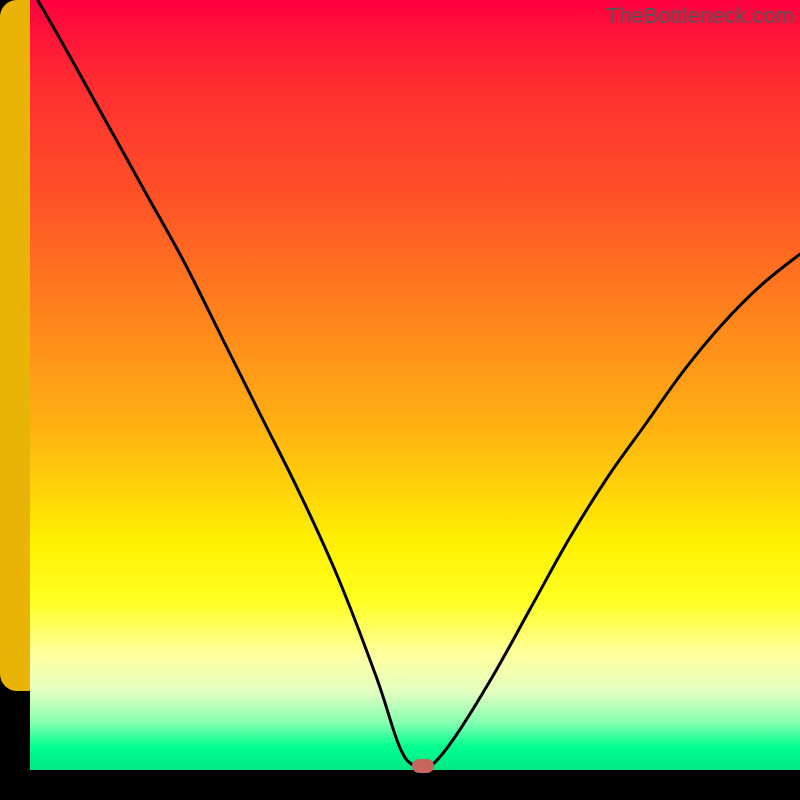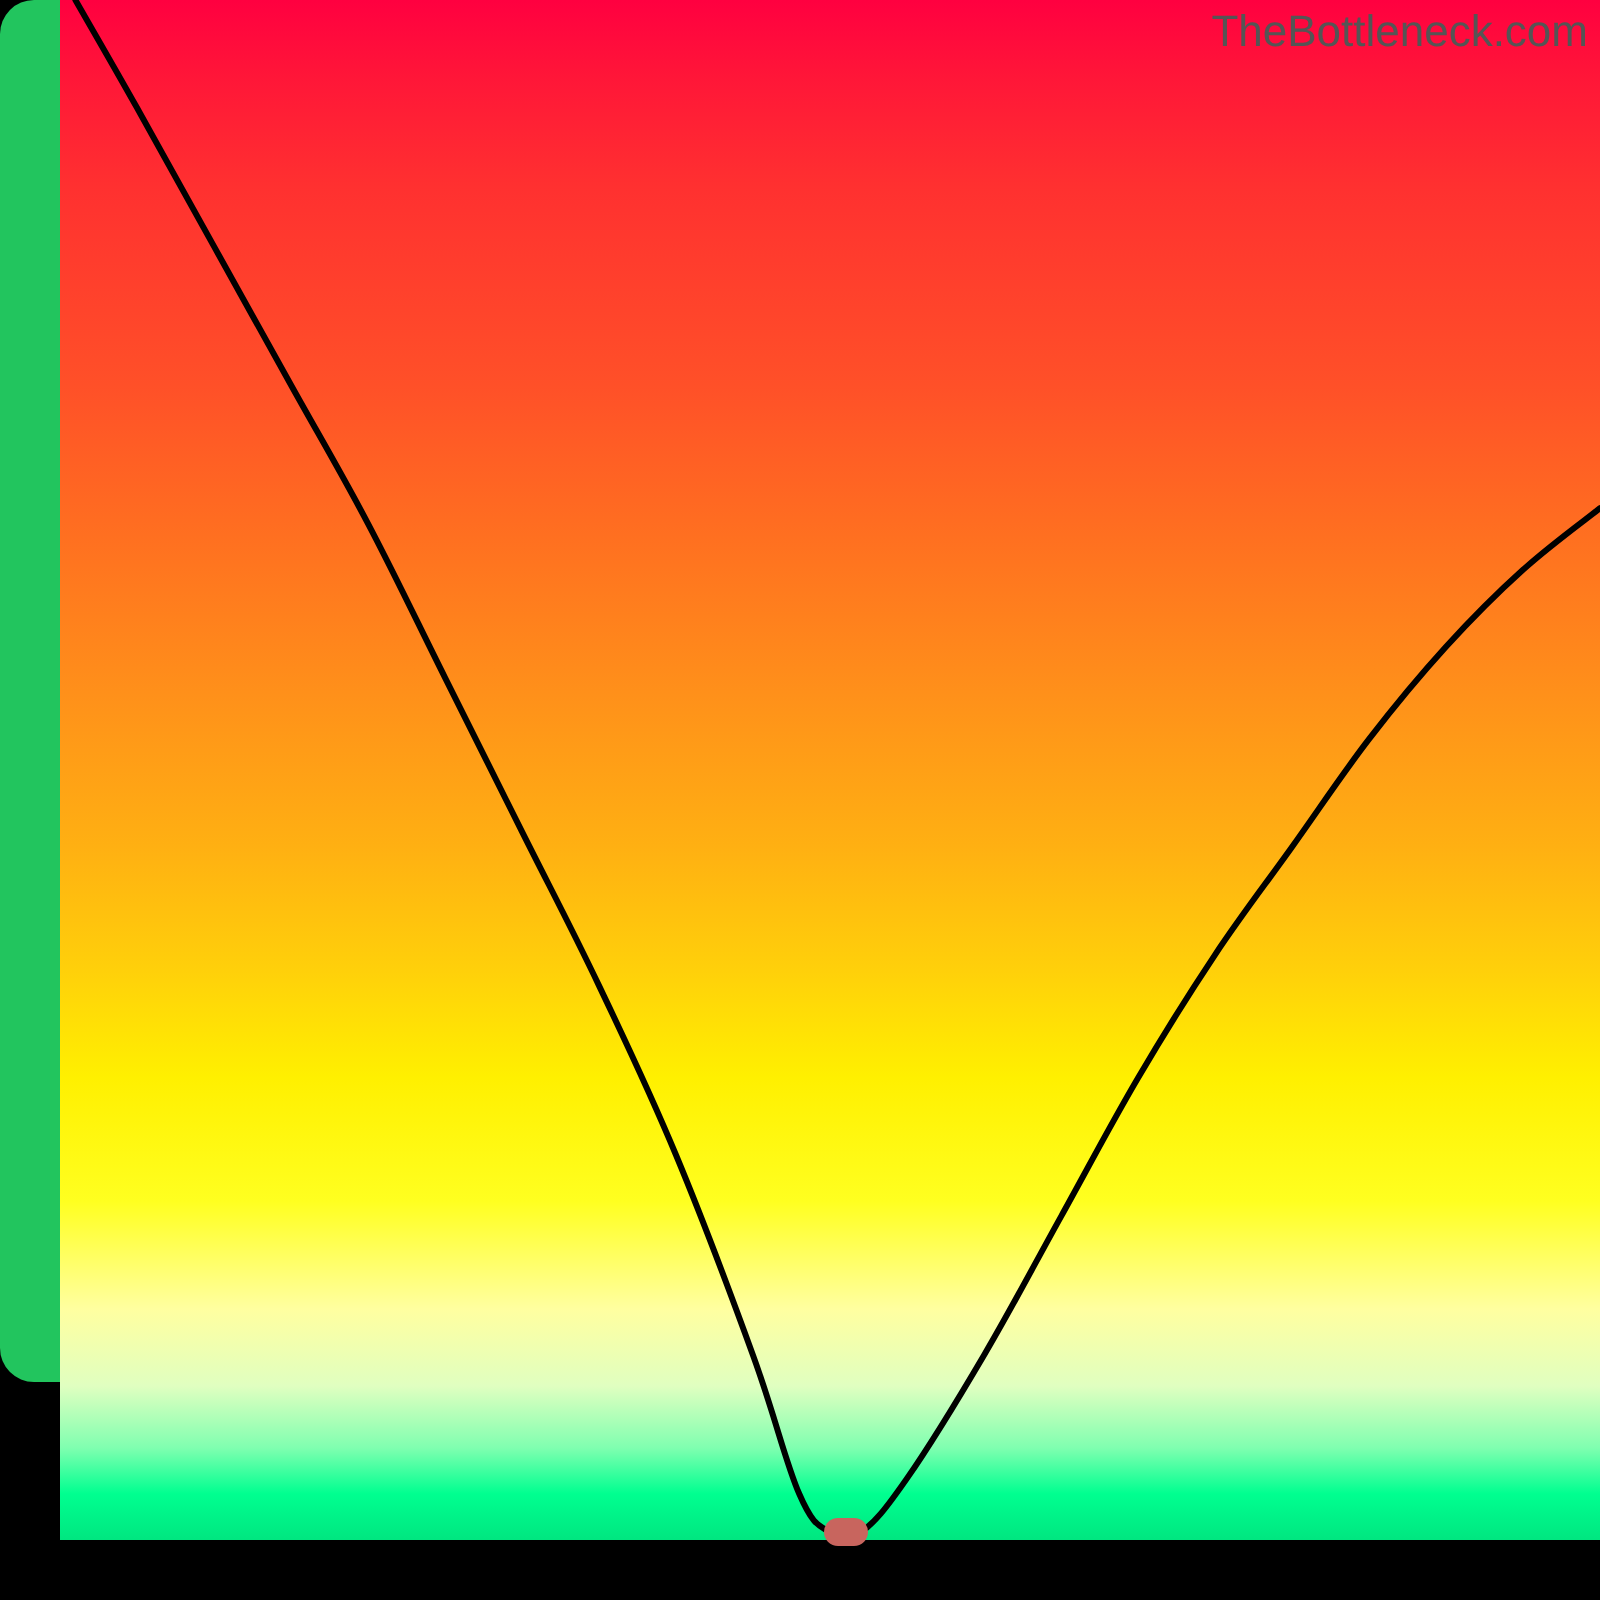--- a/index.html
+++ b/index.html
@@ -7,21 +7,21 @@
     padding: 0;
     width: 800px;
     height: 800px;
     background: #000;
     overflow: hidden;
   }
   .chart-container {
     position: relative;
     width: 800px;
     height: 691px;
-    background: #22c55e;
+    background: #eab308;
     border-radius: 17px;
   }
   .gradient-area {
     position: absolute;
     left: 30px;
     top: 0;
     width: 770px;
     height: 770px;
     background: linear-gradient(to bottom,
       #ff0040 0%,

